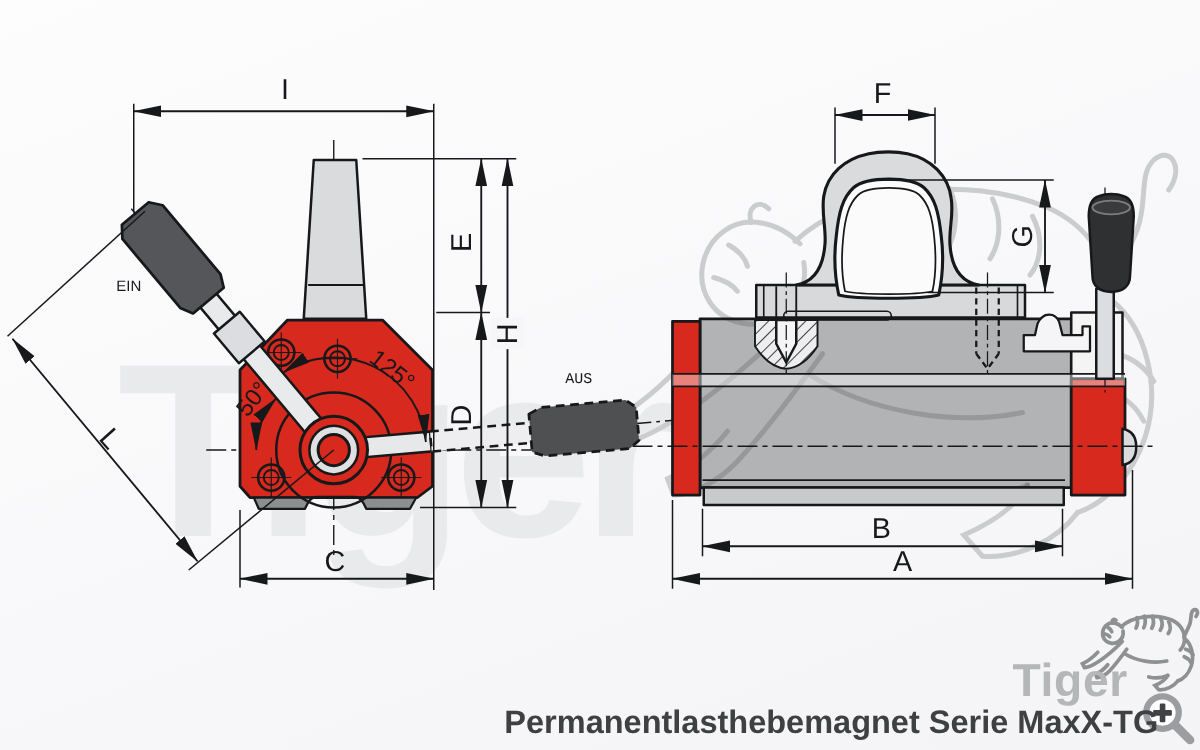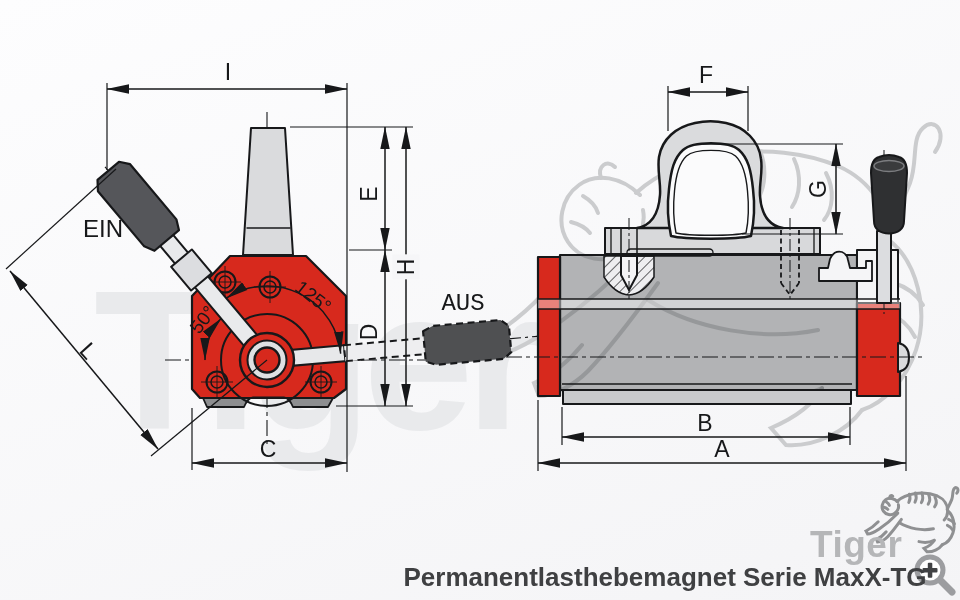--- a/index.html
+++ b/index.html
@@ -13,21 +13,21 @@
     font-size:198px;font-weight:bold;letter-spacing:-8px;
     color:#e9eaec;line-height:1;user-select:none;
   }
   svg.draw{position:absolute;left:0;top:0;z-index:2;}
   .lbl{
     position:absolute;z-index:3;white-space:nowrap;color:#17181a;
     font-size:23px;font-weight:normal;
     transform:translate(-50%,-50%);
   }
   .lbl.r90{transform:translate(-50%,-50%) rotate(-90deg);}
-  .lbl.small{font-size:24px;}
+  .lbl.small{font-size:12px;}
   .lbl.ang{font-size:19px;}
   .lbl.bgpad{background:#f6f6f8;padding:0 4px;}
   .lbl.rL{transform:translate(-50%,-50%) rotate(48deg);}
   .lbl.r125{transform:translate(-50%,-50%) rotate(38deg);}
   .lbl.r50{transform:translate(-50%,-50%) rotate(-52deg);}
   .caption{
     position:absolute;z-index:3;left:340px;top:562px;width:650px;
     text-align:center;font-size:26px;font-weight:bold;color:#3f4042;
   }
   .brand{

